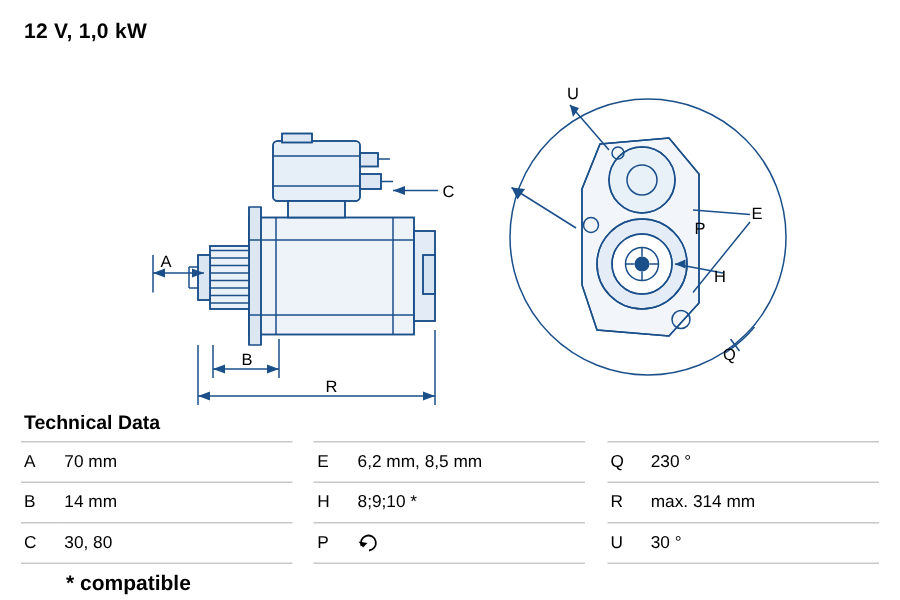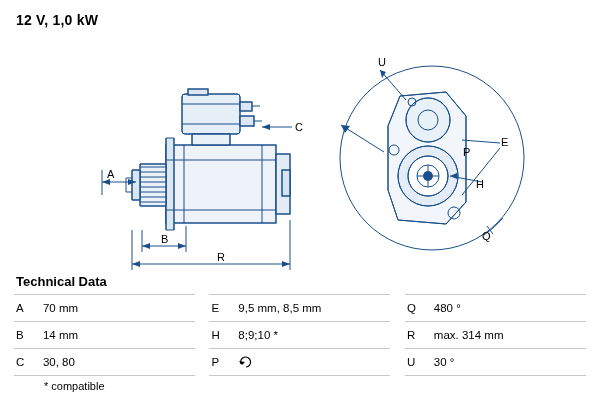--- a/index.html
+++ b/index.html
@@ -61,22 +61,23 @@
   }
   td.val {
     width: 145px;
     margin-top: 36px;
   }
   td.spacer {
     width: 10px;
     border: none !important;
   }
   .footnote {
-    font-size: 11px;
+    font-size: 14px;
     margin: 4px 0 0 30px;
+    font-weight: bold;
   }
   .rot-icon {
     display: inline-block;
     width: 16px;
     height: 14px;
     vertical-align: -3px;
   }
 </style>
 </head>
 <body>
@@ -215,24 +216,24 @@
 
   <div class="tech-title">Technical Data</div>
 
   <table class="tech">
     <tbody>
       <tr>
         <td class="key">A</td>
         <td class="val">70 mm</td>
         <td class="spacer"></td>
         <td class="key">E</td>
-        <td class="val">9,5 mm, 8,5 mm</td>
+        <td class="val">6,2 mm, 8,5 mm</td>
         <td class="spacer"></td>
         <td class="key">Q</td>
-        <td class="val">480 °</td>
+        <td class="val">230 °</td>
       </tr>
       <tr>
         <td class="key">B</td>
         <td class="val">14 mm</td>
         <td class="spacer"></td>
         <td class="key">H</td>
         <td class="val">8;9;10 *</td>
         <td class="spacer"></td>
         <td class="key">R</td>
         <td class="val">max. 314 mm</td>

